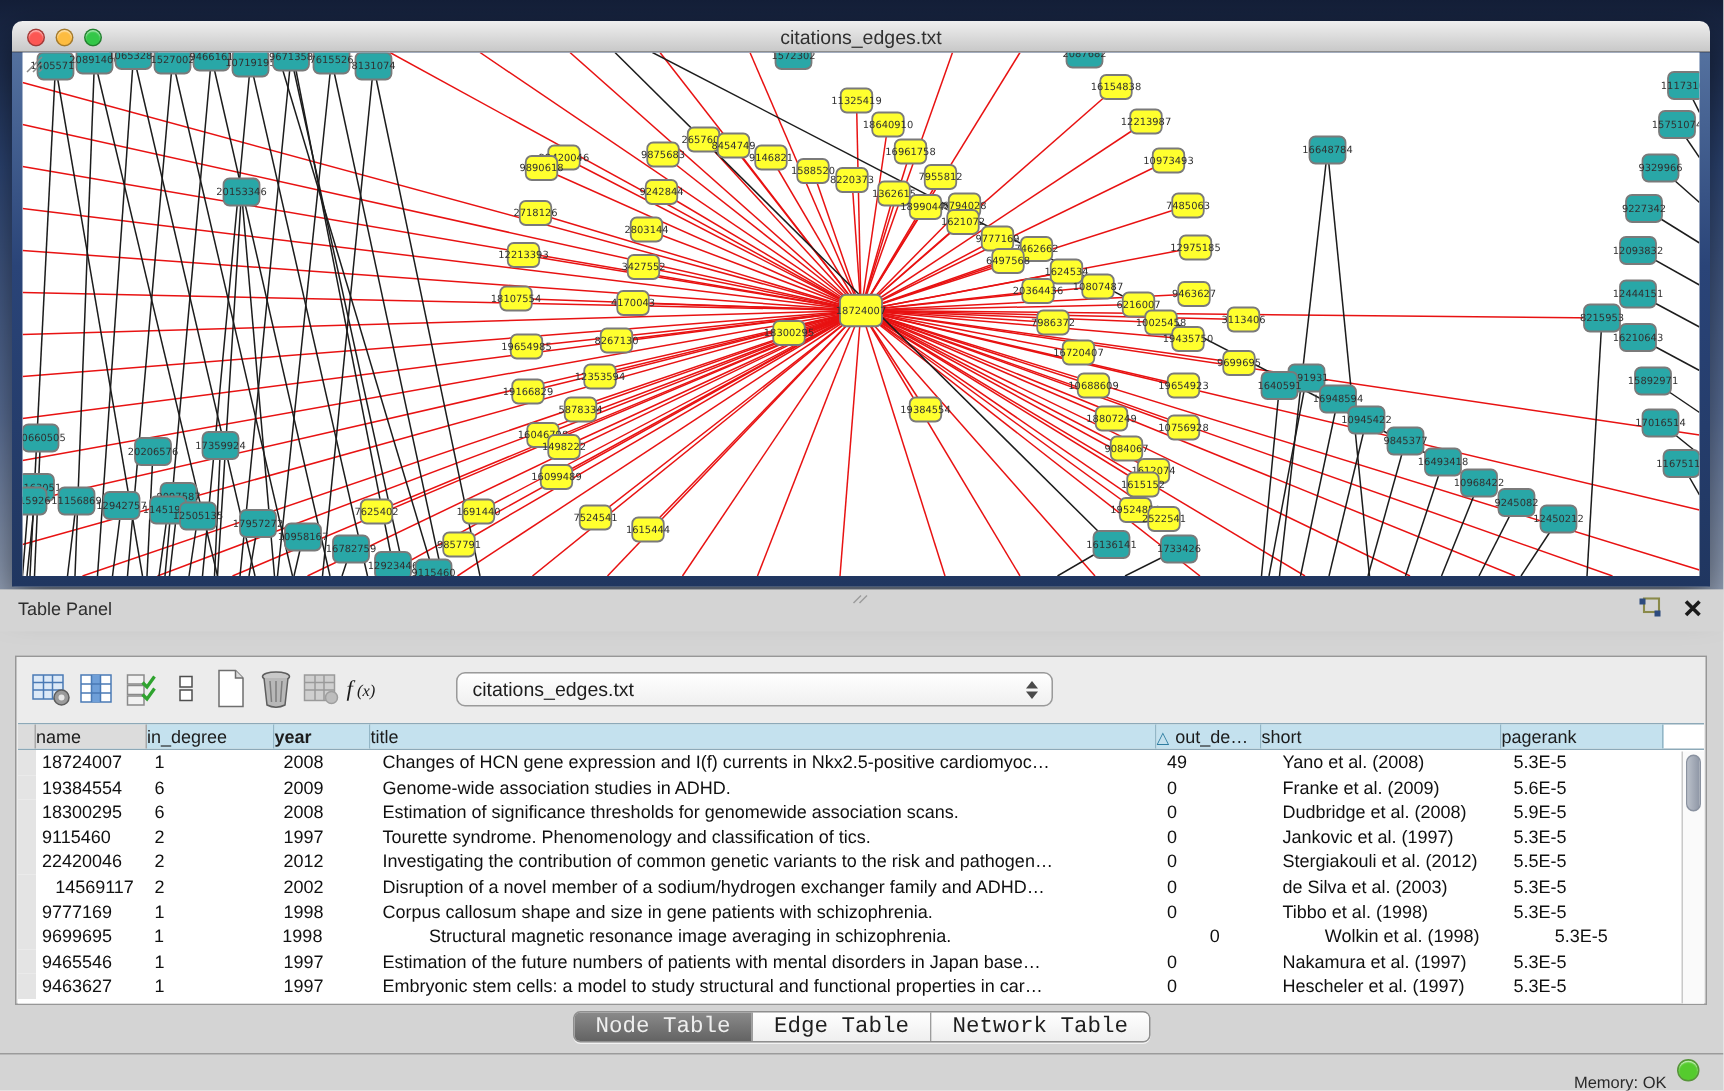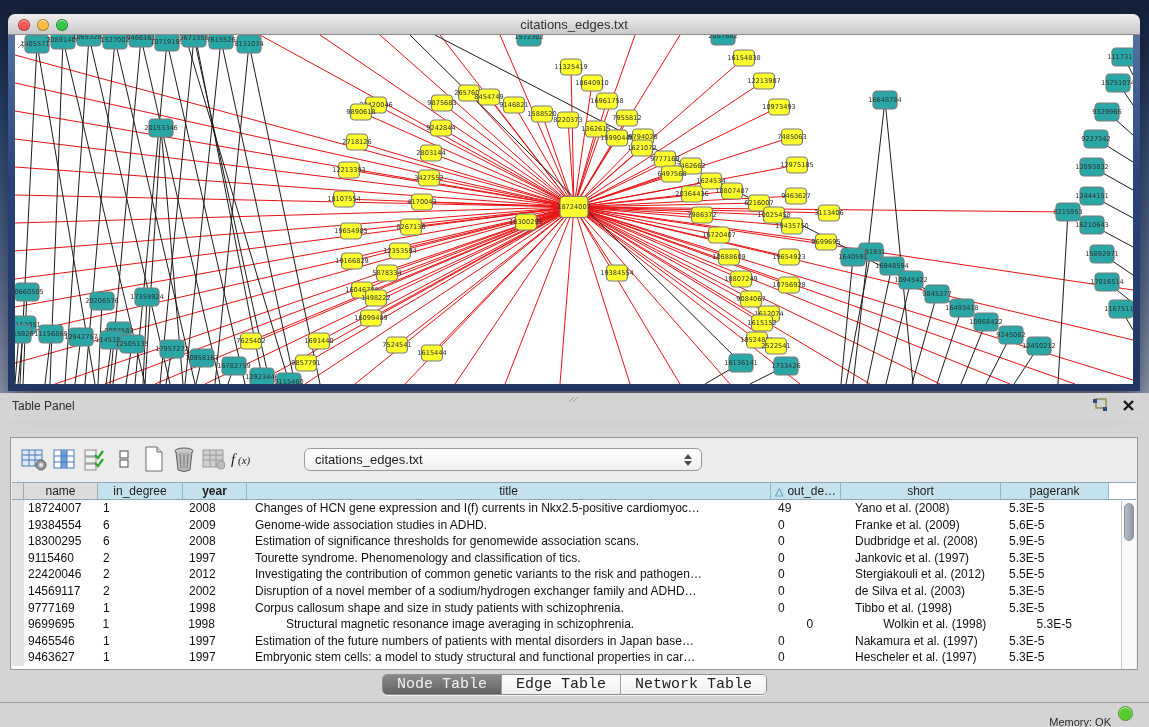--- a/index.html
+++ b/index.html
@@ -42,21 +42,21 @@
     border:1px solid #9a9a9a; border-radius:6px; display:flex; align-items:center;
     font-size:13px; color:#1d1d1d; padding-left:10px; position:relative; }
   .stepper { position:absolute; right:8px; top:3px; width:9px; height:16px; }
   .stepper div { width:0; height:0; border-left:4px solid transparent; border-right:4px solid transparent; margin:2px 0; }
   .st-up { border-bottom:5px solid #4a4a4a; }
   .st-dn { border-top:5px solid #4a4a4a; }
 
   .tblwrap { position:absolute; left:1px; top:44px; width:1124px; height:187px; background:#ffffff; }
   .thead { display:flex; height:18px; border-top:1px solid #8da9b8; border-bottom:1px solid #8da9b8; }
   .th { background:#c4e1ee; border-right:1px solid #93b6c6; font-size:12px; color:#1c1c1c;
-    display:flex; align-items:center; justify-content:center; overflow:hidden; white-space:nowrap; }
+    display:flex; align-items:center; overflow:hidden; white-space:nowrap; }
   .th.gutter, .th.first { background:#dcdcdc; border-right:1px solid #a8a8a8; }
   .sorttri { color:#2e7da0; font-size:11px; margin-right:4px; }
   .trow { display:flex; height:16.6px; font-size:12px; color:#101010; }
   .td { overflow:hidden; white-space:nowrap; padding-top:1px; }
   .vscroll { position:absolute; right:0px; top:19px; width:15px; height:168px; background:#fafafa; border-left:1px solid #c9c9c9; }
   .vthumb { position:absolute; left:2px; top:2px; width:10px; height:38px; background:linear-gradient(90deg,#b9bfc9,#8f97a6); border-radius:5px; border:1px solid #8a92a0; }
 
   
   .tabs { position:absolute; left:0; right:0; top:674px; display:flex; justify-content:center; }
   .tabgroup { display:flex; border:1px solid #8f8f8f; border-radius:5px; overflow:hidden; height:21px;
@@ -669,34 +669,34 @@
             <div class="td" style="width: 74px; padding-left: 4px;">22420046</div>
             <div class="td" style="width: 85px; padding-left: 5px;">2</div>
             <div class="td" style="width: 64px; padding-left: 6px;">2012</div>
             <div class="td" style="width: 524px; padding-left: 8px;">Investigating the contribution of common genetic variants to the risk and pathogen…</div>
             <div class="td" style="width: 70px; padding-left: 7px;">0</div>
             <div class="td" style="width: 160px; padding-left: 14px;">Stergiakouli et al. (2012)</div>
             <div class="td" style="width: 108px; padding-left: 8px;">5.5E-5</div>
           </div>
           <div class="trow">
             <div class="td" style="width: 12px; background: rgb(228, 228, 228);"></div>
-            <div class="td" style="width: 74px; padding-left: 4px;">14569117</div>
+            <div class="td" style="width: 74px; padding-left: 4px; text-align: center;">14569117</div>
             <div class="td" style="width: 85px; padding-left: 5px;">2</div>
             <div class="td" style="width: 64px; padding-left: 6px;">2002</div>
             <div class="td" style="width: 524px; padding-left: 8px;">Disruption of a novel member of a sodium/hydrogen exchanger family and ADHD…</div>
             <div class="td" style="width: 70px; padding-left: 7px;">0</div>
             <div class="td" style="width: 160px; padding-left: 14px;">de Silva et al. (2003)</div>
             <div class="td" style="width: 108px; padding-left: 8px;">5.3E-5</div>
           </div>
           <div class="trow">
             <div class="td" style="width: 12px; background: rgb(228, 228, 228);"></div>
             <div class="td" style="width: 74px; padding-left: 4px;">9777169</div>
             <div class="td" style="width: 85px; padding-left: 5px;">1</div>
             <div class="td" style="width: 64px; padding-left: 6px;">1998</div>
-            <div class="td" style="width: 524px; padding-left: 8px;">Corpus callosum shape and size in study patients with schizophrenia.</div>
+            <div class="td" style="width: 524px; padding-left: 8px;">Corpus callosum shape and size in gene patients with schizophrenia.</div>
             <div class="td" style="width: 70px; padding-left: 7px;">0</div>
             <div class="td" style="width: 160px; padding-left: 14px;">Tibbo et al. (1998)</div>
             <div class="td" style="width: 108px; padding-left: 8px;">5.3E-5</div>
           </div>
           <div class="trow">
             <div class="td" style="width: 12px; background: rgb(228, 228, 228);"></div>
             <div class="td" style="width: 74px; padding-left: 4px;">9699695</div>
             <div class="td" style="width: 85px; padding-left: 5px;">1</div>
             <div class="td" style="width: 64px; padding-left: 6px;">1998</div>
             <div class="td" style="width: 524px; padding-left: 8px; margin-left: 32px;">Structural magnetic resonance image averaging in schizophrenia.</div>

